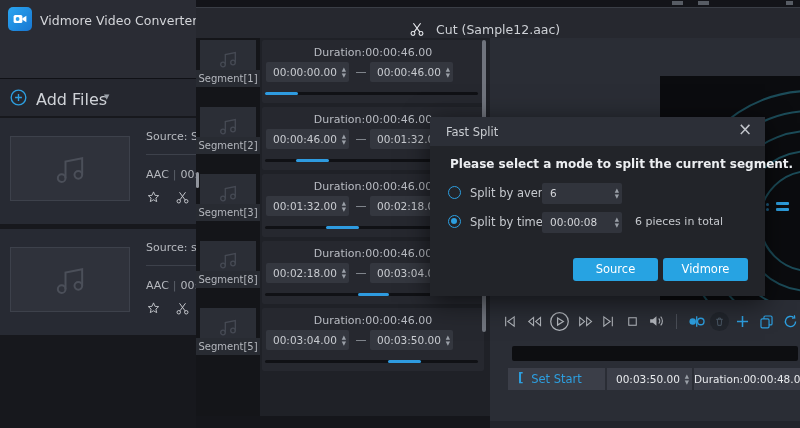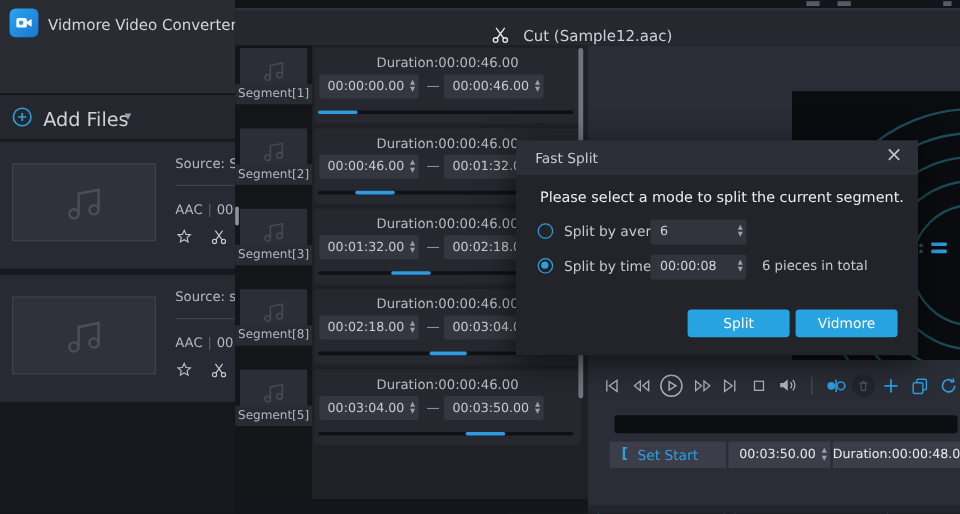--- a/index.html
+++ b/index.html
@@ -73,21 +73,21 @@
   #cur-time-seg { left:607px; width:85px; color:#e9ebee; font-size:10.5px; }
   #cur-time-seg .val { position:absolute; left:9px; line-height:22px; }
   #dur-seg { left:694px; width:106px; color:#e9ebee; font-size:10.5px; text-align:center; line-height:22px; white-space:nowrap; }
   #preview-bottom-strip { left:490px; top:421px; width:310px; height:7px; background:#22242b; }
 
   
   #modal { left:430px; top:117px; width:335px; height:179px; background:#222429; box-shadow:0 6px 26px rgba(0,0,0,.6); z-index:10; }
   #modal-header { position:absolute; left:0; top:0; width:335px; height:29px; background:#2c2f37; }
   #modal-title { position:absolute; left:16px; top:8px; font-size:11.5px; color:#c9ccd1; }
   #modal-close { position:absolute; right:10px; top:2px; font-size:17px; color:#c2c5cb; width:20px; text-align:center; }
-  #modal-prompt { position:absolute; left:20px; top:40px; font-size:12px; font-weight:normal; color:#eceef1; white-space:nowrap; }
+  #modal-prompt { position:absolute; left:20px; top:40px; font-size:12px; font-weight:bold; color:#eceef1; white-space:nowrap; }
   .opt-row { position:absolute; left:0; width:335px; height:22px; }
   .radio { position:absolute; left:18px; top:3px; width:13px; height:13px; border:1.5px solid #2d9fe0; border-radius:50%; }
   .radio.checked::after { content:""; position:absolute; left:2px; top:2px; width:6px; height:6px; border-radius:50%; background:#2d9fe0; }
   .opt-label { position:absolute; left:40px; top:3px; font-size:11.5px; color:#c6c9ce; white-space:nowrap; }
   .opt-input { position:absolute; left:112px; top:0; width:80px; height:21px; background:#31343c; border-radius:2px; color:#d4d6da; font-size:10.5px; line-height:21px; padding-left:8px; }
   .opt-note { position:absolute; left:205px; top:3px; font-size:11px; color:#c6c9ce; white-space:nowrap; }
   .blue-btn { position:absolute; top:141px; width:85px; height:23px; background:#27a3e2; border-radius:3px; color:#fff; font-size:11.5px; text-align:center; line-height:23px; }
   #btn-split { left:143px; } #btn-cancel { left:233px; }
 
   svg { display:block; }
@@ -448,15 +448,15 @@
   <div class="opt-row" style="top: 95px;">
     <div class="radio checked"></div>
     <span class="opt-label">Split by time:</span>
     <div class="opt-input"><span class="val">00:00:08</span><span class="spin">
             <i>▲</i>
             <i>▼</i>
           </span></div>
     <span class="opt-note">6 pieces in total</span>
   </div>
 </div>
-  <div class="blue-btn" id="btn-split">Split</div>
+  <div class="blue-btn" id="btn-split">Source</div>
   <div class="blue-btn" id="btn-cancel">Vidmore</div>
 </div>
 
 </body></html>

